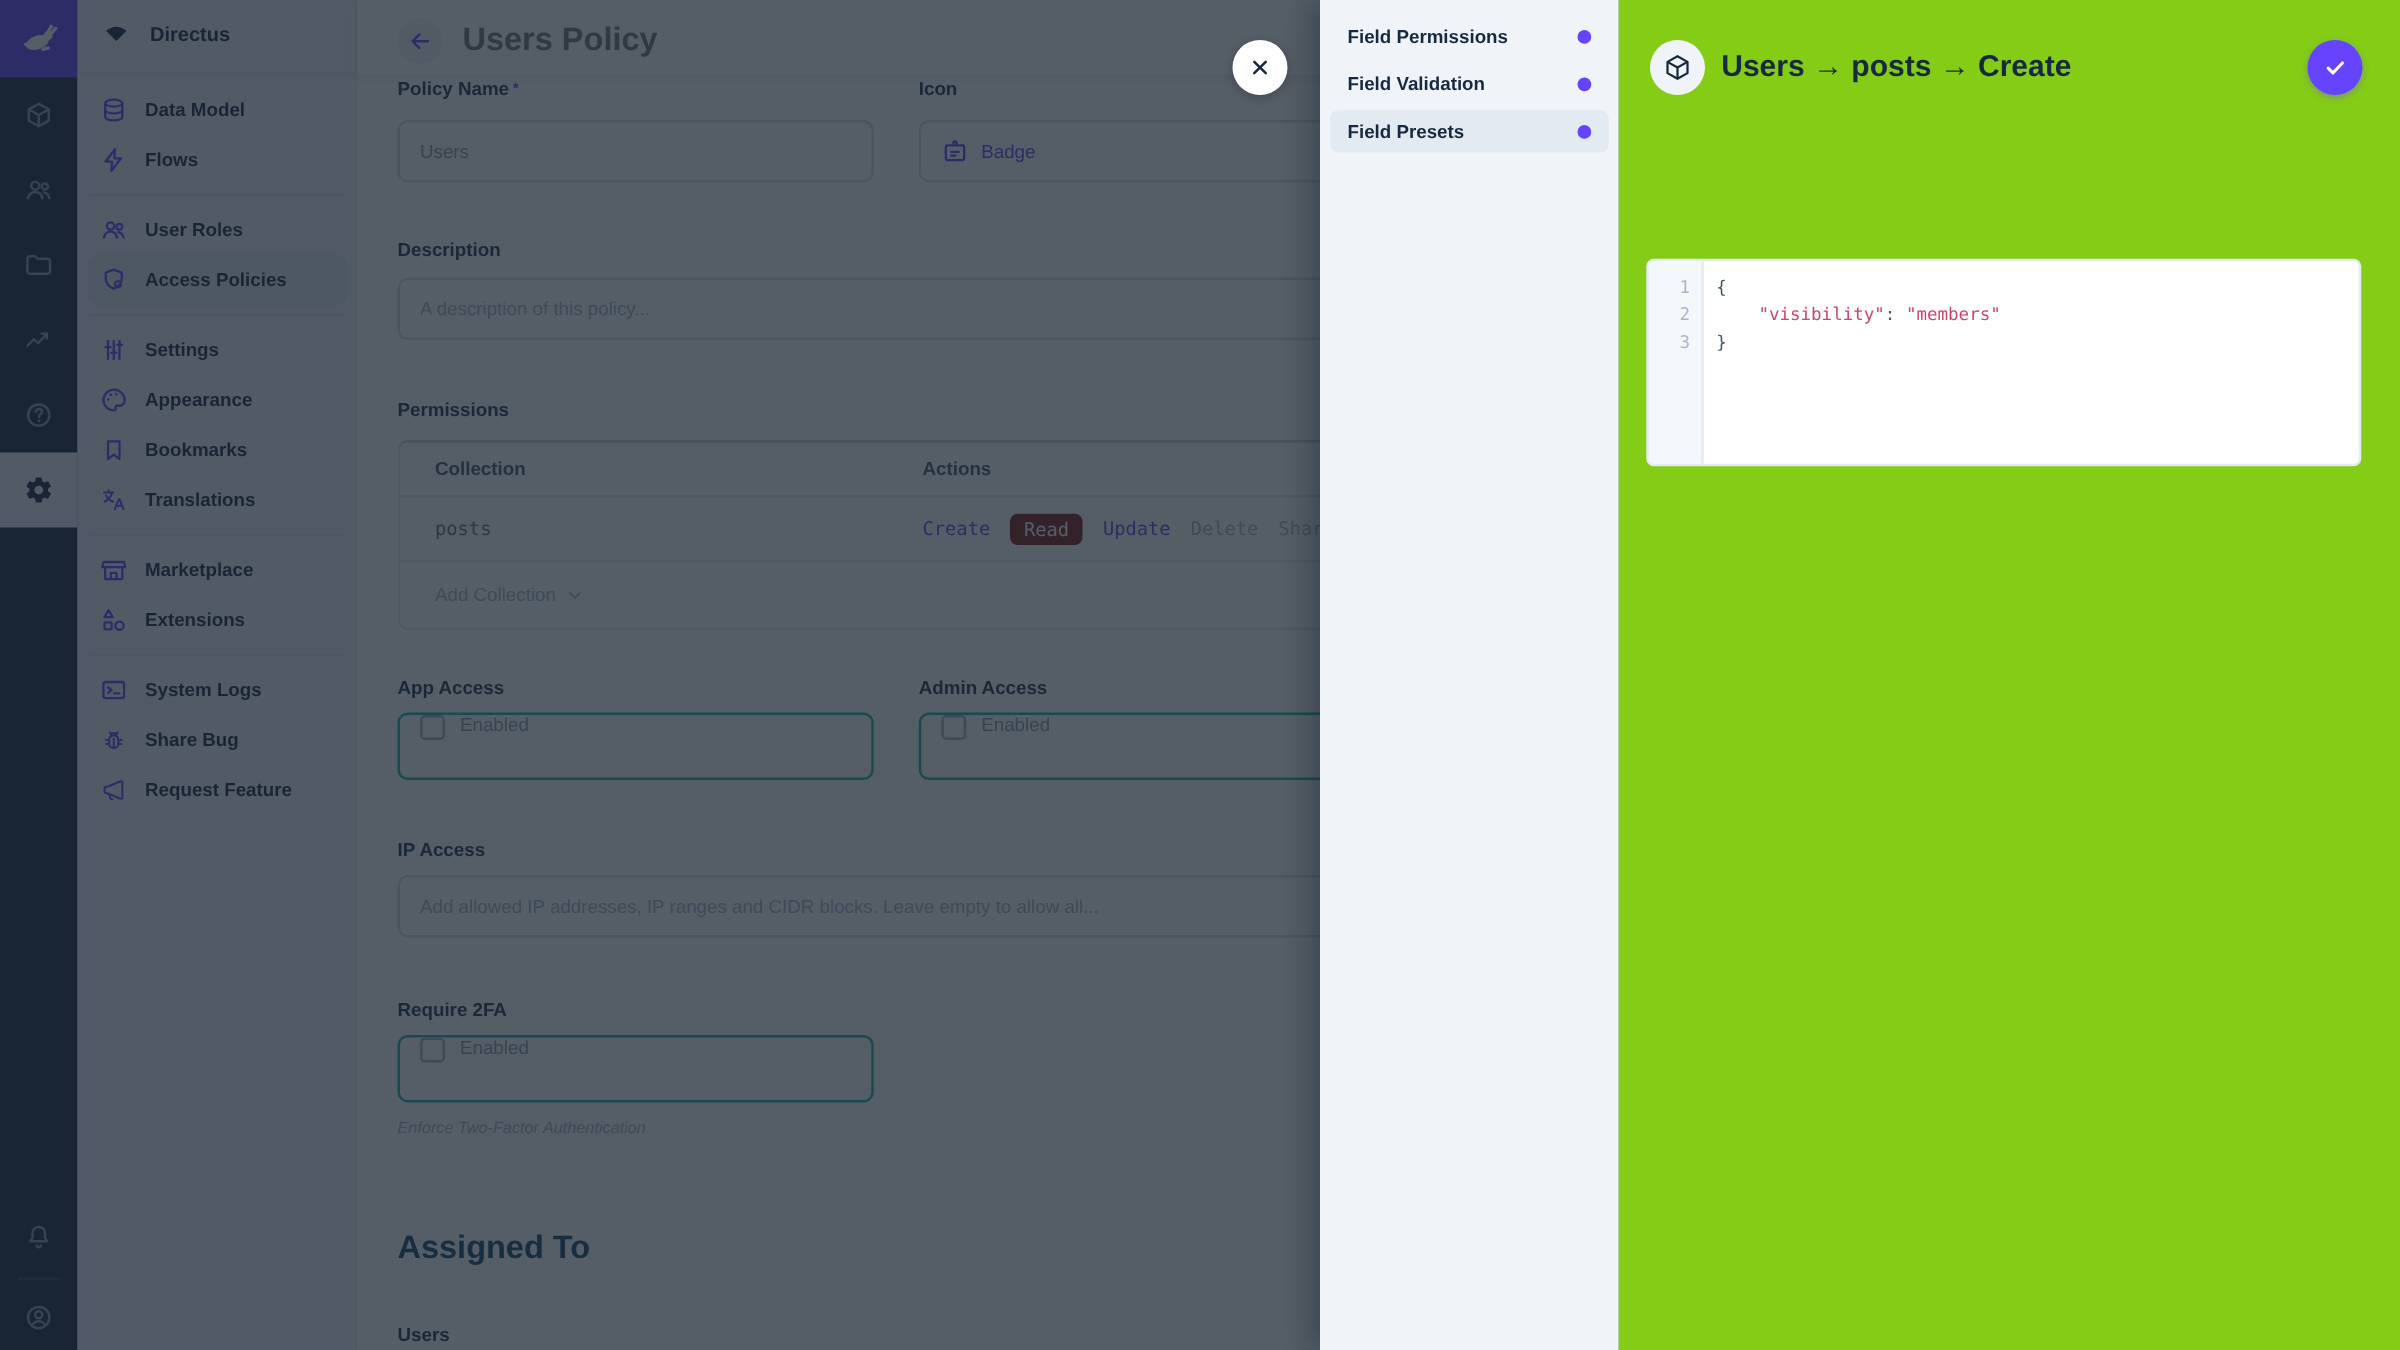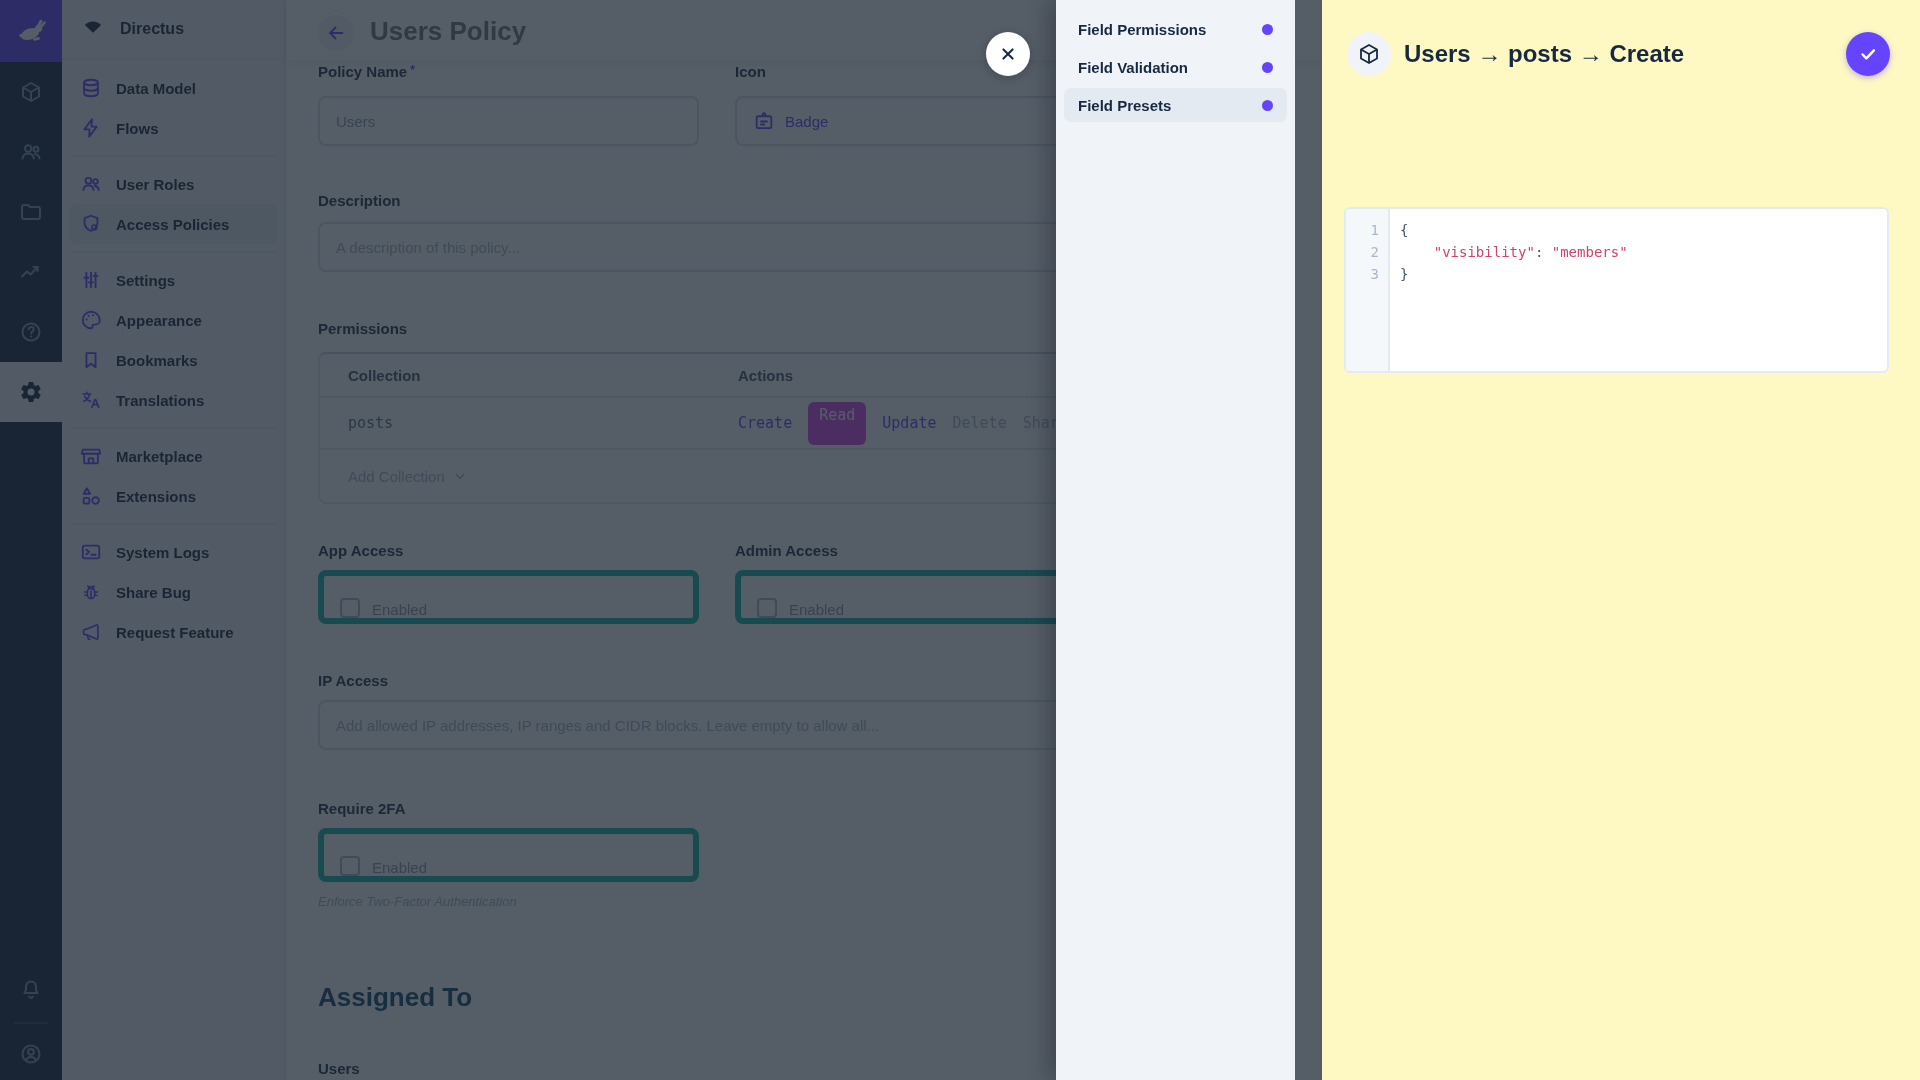--- a/index.html
+++ b/index.html
@@ -39,39 +39,39 @@
 
   .perm-table { position:absolute; left:32px; top:352px; width:798px; border:2px solid #e4eaf1; border-top-color:#c9d4e1; border-radius:8px; background:#fff; }
   .perm-header { height:44px; display:flex; align-items:center; border-bottom:2px solid #e4eaf1; color:#44566c; font-size:15px; font-weight:600; }
   .perm-row { height:52px; display:flex; align-items:center; border-bottom:2px solid #e4eaf1; }
   .perm-footer { height:52px; display:flex; align-items:center; padding-left:28px; color:#a7b7cb; font-size:15px; gap:6px; }
   .col-collection { padding-left:28px; width:418px; }
   .coll-name { font-family:"DejaVu Sans Mono", monospace; font-size:15px; color:#5d7089; }
   .actions-wrap { display:flex; align-items:center; gap:16px; font-family:"DejaVu Sans Mono", monospace; font-size:15px; }
   .act-allowed { color:#6644ff; }
   .act-none { color:#a7b7cb; }
-  .act-selected { background:#d946ef; color:#fff; padding:4px 11px 21px; border-radius:6px; }
-
-  .check-box-field { position:absolute; height:54px; border:6px solid #14b8a6; border-radius:8px; display:flex; align-items:flex-end; gap:12px; padding:0 16px; }
+  .act-selected { background:#7f1d1d; color:#fff; padding:4px 11px 3px; border-radius:6px; }
+
+  .check-box-field { position:absolute; height:54px; border:2px solid #14b8a6; border-radius:8px; display:flex; align-items:flex-start; gap:12px; padding:0 16px; }
   .cb { width:20px; height:20px; border:2px solid #a9bacc; border-radius:4px; background:#fff; }
   .cb-label { font-size:15px; color:#8b9cb0; }
   .field-note { position:absolute; font-size:13px; font-style:italic; color:#a7b7cb; }
   .section-heading { position:absolute; font-size:26px; font-weight:700; color:#0c4a6e; }
 
   
   .dim { position:absolute; inset:0; background:rgba(25,36,49,0.74); z-index:10; }
 
   
   .drawer-group { position:absolute; left:1056px; right:0; top:0; height:1080px; display:flex; z-index:20; box-shadow:-8px 0 20px rgba(8,16,26,0.28); }
   .drawer-panel { width:239px; background:#f0f4f9; position:relative; }
   .panel-item { position:absolute; left:8px; width:223px; height:34px; border-radius:7px; display:flex; align-items:center; padding:0 14px; font-size:15px; font-weight:600; color:#172940; }
   .panel-item.active { background:#e4eaf1; }
   .panel-dot { margin-left:auto; width:11px; height:11px; border-radius:50%; background:#6644ff; }
 
-  .drawer-main { flex:1; background:#fef9c3; position:relative;margin-left:27px; }
+  .drawer-main { flex:1; background:#84cc16; position:relative; }
   .drawer-icon-circle { position:absolute; left:25px; top:32px; width:44px; height:44px; border-radius:50%; background:#f0f4f9; display:flex; align-items:center; justify-content:center; color:#172940; }
   .drawer-title { position:absolute; left:82px; top:40px; font-size:24px; font-weight:700; color:#172940; }
   .drawer-save { position:absolute; right:30px; top:32px; width:44px; height:44px; border-radius:50%; background:#6644ff; display:flex; align-items:center; justify-content:center; box-shadow:0 2px 6px rgba(102,68,255,0.4); }
   .notice { position:absolute; left:22px; right:31px; top:110px; height:56px; background:#f0f4f9; border-left:5px solid #6644ff; border-radius:6px; display:flex; align-items:center; gap:18px; padding:0 16px 0 15px; }
   .notice-text { font-size:15px; color:#172940; }
 
   .code-editor { position:absolute; left:22px; right:31px; top:207px; height:166px; border:2px solid #e4eaf1; border-radius:6px; display:flex; overflow:hidden; background:#fff; }
   .code-gutter { width:44px; background:#f5f8fb; border-right:2px solid #e4eaf1; padding:10px 9px 0 0; text-align:right; }
   .code-gutter div { font-family:"DejaVu Sans Mono", monospace; font-size:14px; line-height:22px; color:#a7b7cb; }
   .code-body { padding:10px 0 0 10px; font-family:"DejaVu Sans Mono", monospace; font-size:14px; line-height:22px; color:#44566c; white-space:pre; }

